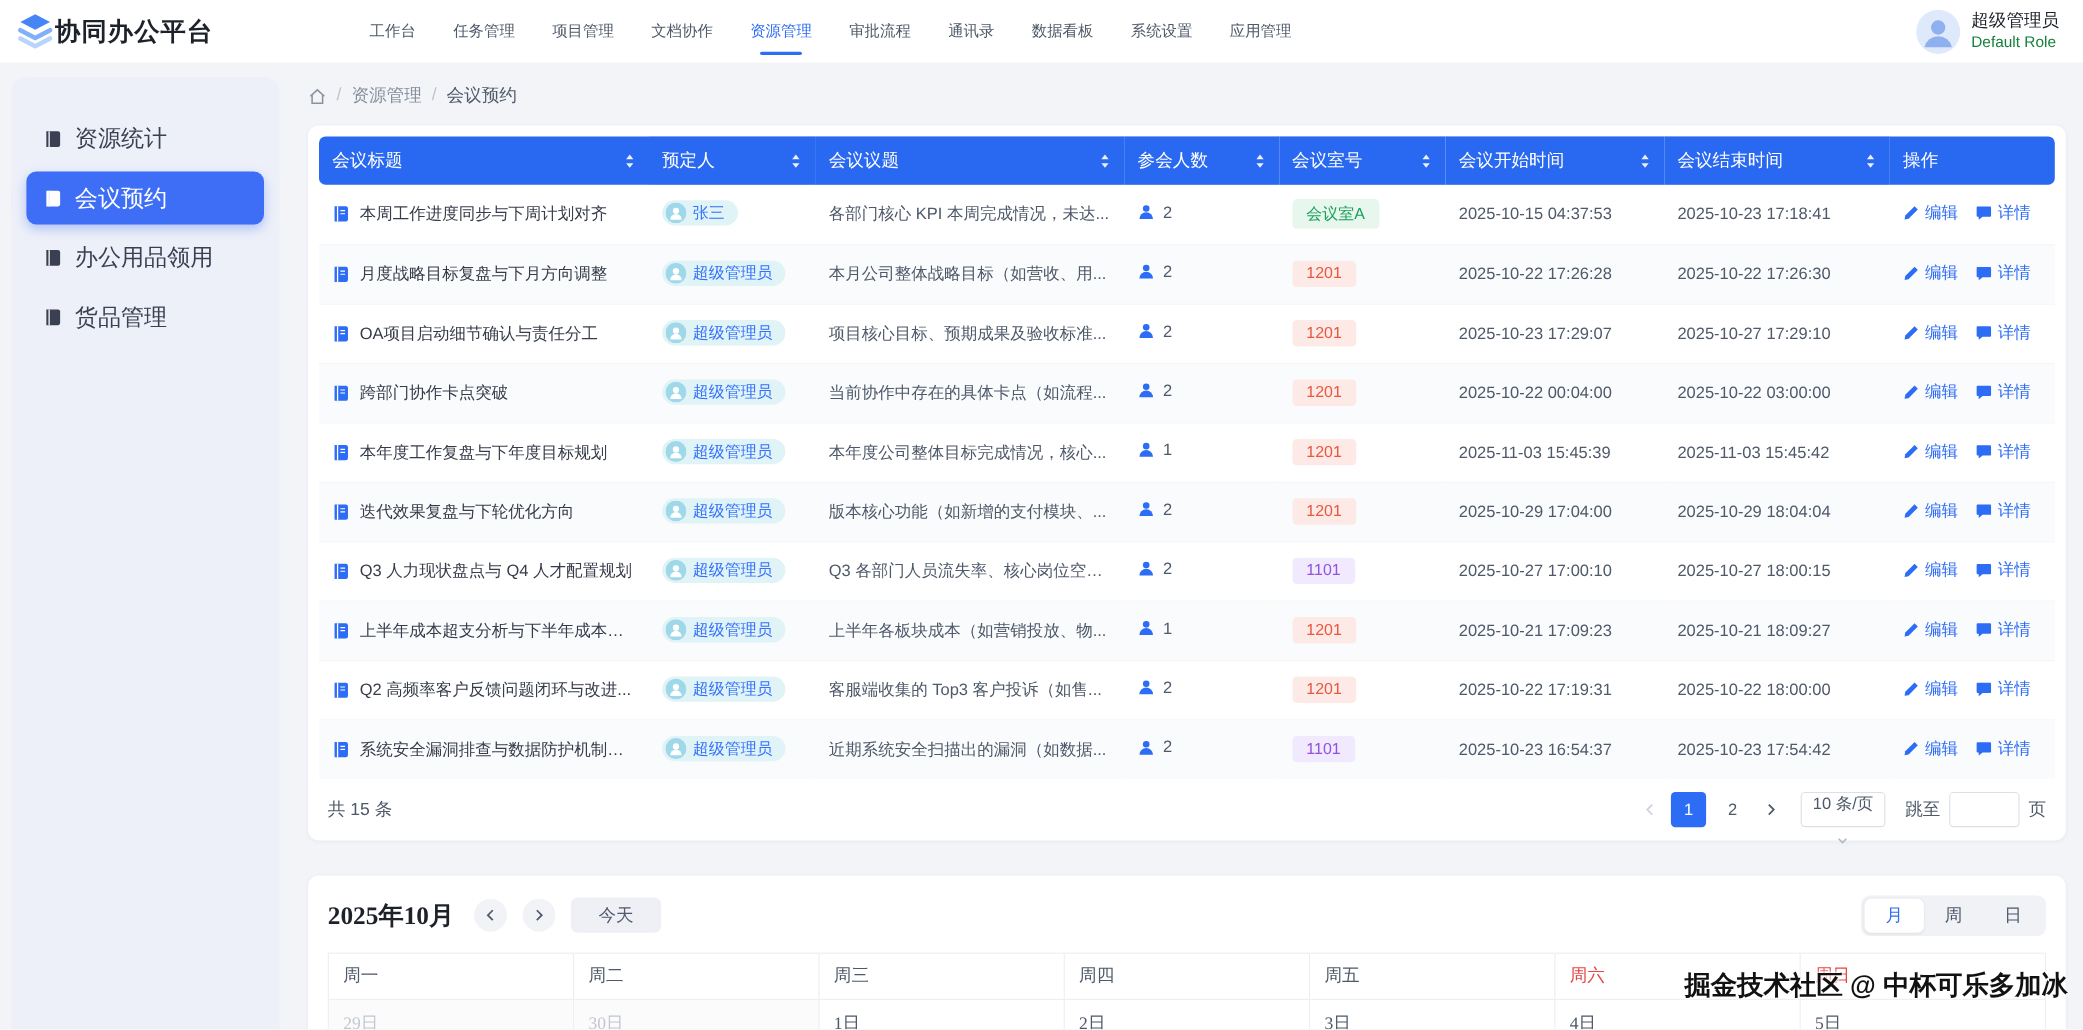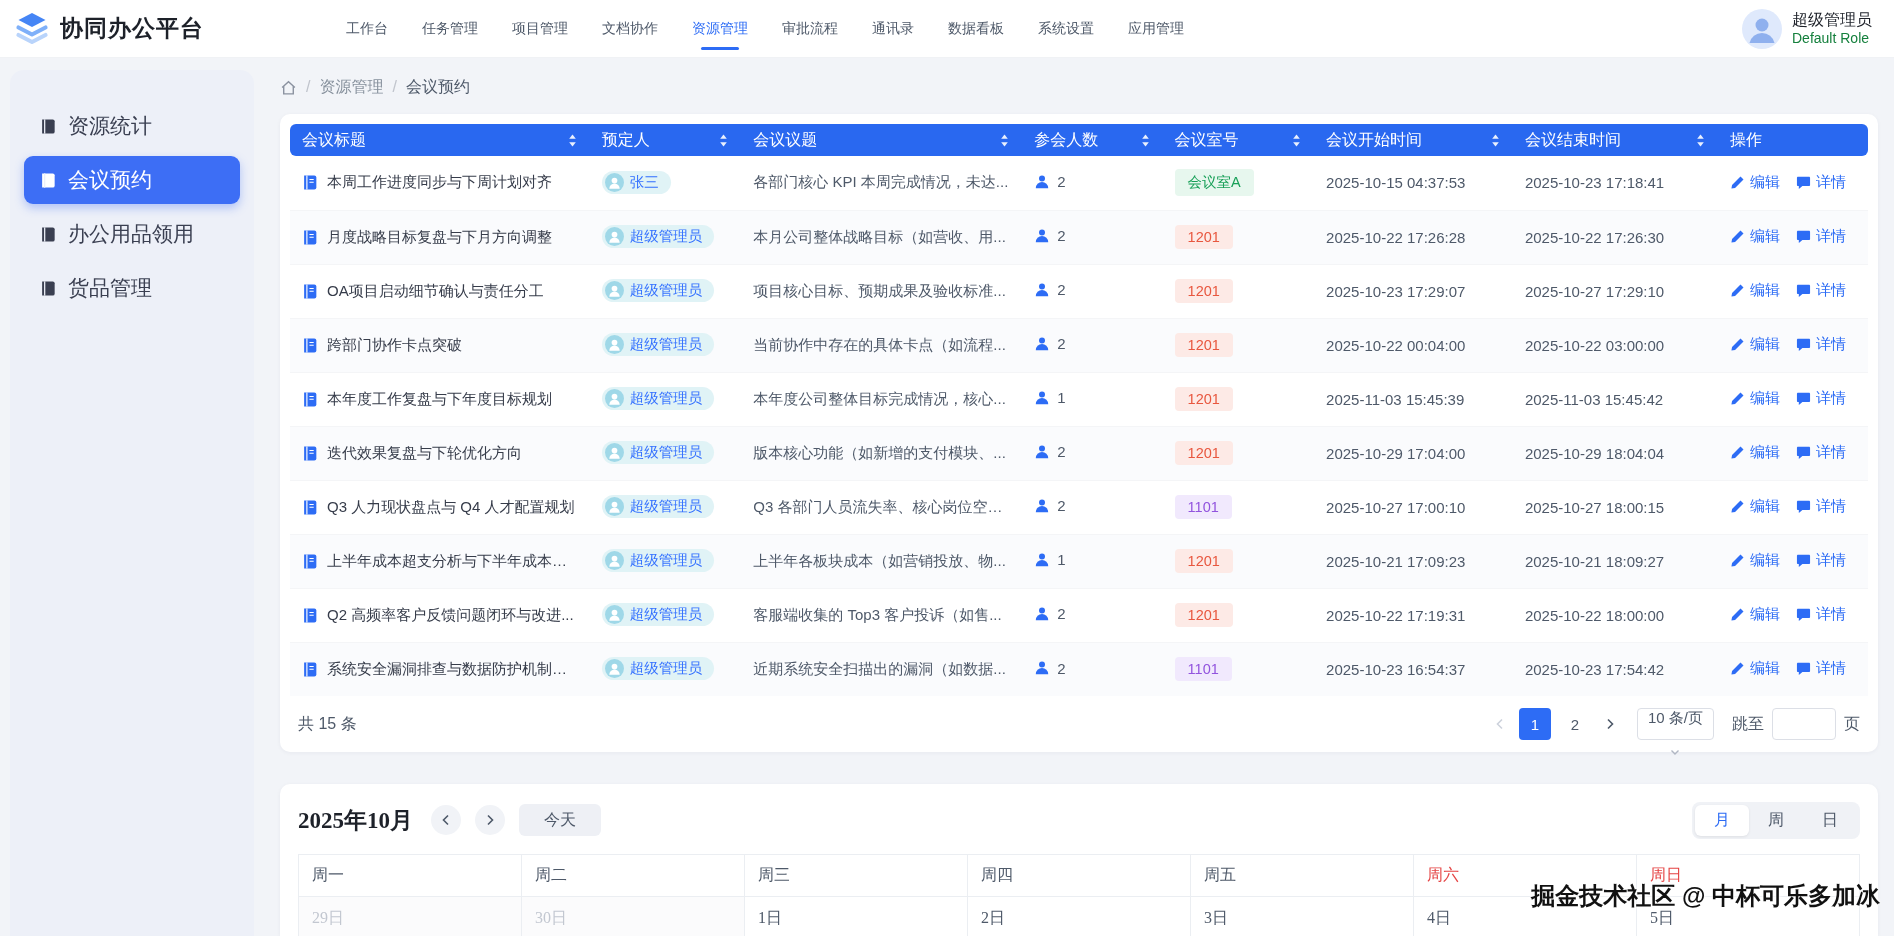--- a/index.html
+++ b/index.html
@@ -12,21 +12,21 @@
     --primary:#2d6cf5; --table-header:#2968f0; --sidebar-active:#3d6ef5;
     --badge-green-bg:#e7f7ee; --badge-green-text:#18a058;
     --badge-red-bg:#fdeae6; --badge-red-text:#e8573f;
     --badge-purple-bg:#f1e9fd; --badge-purple-text:#9254de;
     --booker-bg:#e0f3f6; --booker-text:#3370ff; --weekend-red:#e54545;
   }
   .icon{display:inline-flex;align-items:center;justify-content:center;line-height:0;}
 
   
   .topbar{height:58px;background:#fff;display:flex;align-items:center;padding:0 22px 0 14px;border-bottom:1px solid #f0f2f5;}
-  .logo{display:flex;align-items:center;gap:10px;}
+  .logo{display:flex;align-items:center;}
   .logo-title{font-size:23px;font-weight:700;color:#1d2129;letter-spacing:1px;}
   .nav{display:flex;gap:30px;margin-left:140px;}
   .nav-item{font-size:14px;color:#4e5969;cursor:pointer;position:relative;padding:17px 2px;white-space:nowrap;}
   .nav-item.active{color:var(--primary);font-weight:500;}
   .nav-item.active::after{content:'';position:absolute;left:50%;transform:translateX(-50%);bottom:5px;width:38px;height:3px;border-radius:2px;background:var(--primary);}
   .userbox{margin-left:auto;display:flex;align-items:center;gap:10px;}
   .user-meta{display:flex;flex-direction:column;line-height:1.25;}
   .user-name{font-size:16px;color:#1d2129;}
   .user-role{font-size:14px;color:#15803d;}
 
@@ -39,21 +39,21 @@
   .main{flex:1;min-width:0;padding:14px 16px 0 26px;display:flex;flex-direction:column;overflow:hidden;}
   .breadcrumb{display:flex;align-items:center;gap:9px;font-size:16px;color:#86909c;height:30px;margin-bottom:12px;}
   .breadcrumb .sep{color:#c0c4cc;}
   .breadcrumb .current{color:#4e5969;}
   .crumb-link{cursor:pointer;}
 
   
   .card{background:#fff;border-radius:10px;box-shadow:0 1px 4px rgba(30,40,80,.05);}
   .table-card{padding:10px 10px 0;}
   table{width:100%;border-collapse:collapse;table-layout:fixed;}
-  thead th{background:var(--table-header);color:#fff;font-weight:500;font-size:16px;height:32px;padding:0 12px;text-align:left;}
+  thead th{background:var(--table-header);color:#fff;font-weight:500;font-size:16px;height:44px;padding:0 12px;text-align:left;}
   thead th:first-child{border-radius:6px 0 0 6px;}
   thead th:last-child{border-radius:0 6px 6px 0;}
   .th-inner{display:flex;align-items:center;justify-content:space-between;}
   tbody td{height:54px;padding:0 12px;font-size:15px;color:#4e5969;border-bottom:1px solid #f4f5f7;white-space:nowrap;overflow:hidden;text-overflow:ellipsis;}
   tbody tr:nth-child(even){background:#fafbfd;}
   tbody tr:last-child td{border-bottom:none;}
   .cell-title{display:flex;align-items:center;gap:8px;color:#363c4a;overflow:hidden;}
   .t-text{overflow:hidden;text-overflow:ellipsis;}
   .booker-pill{display:inline-flex;align-items:center;gap:6px;background:var(--booker-bg);color:var(--booker-text);border-radius:14px;padding:2px 12px 2px 3px;font-size:14.5px;max-width:100%;}
   .attendee{display:inline-flex;align-items:center;gap:7px;color:#4e5969;}

